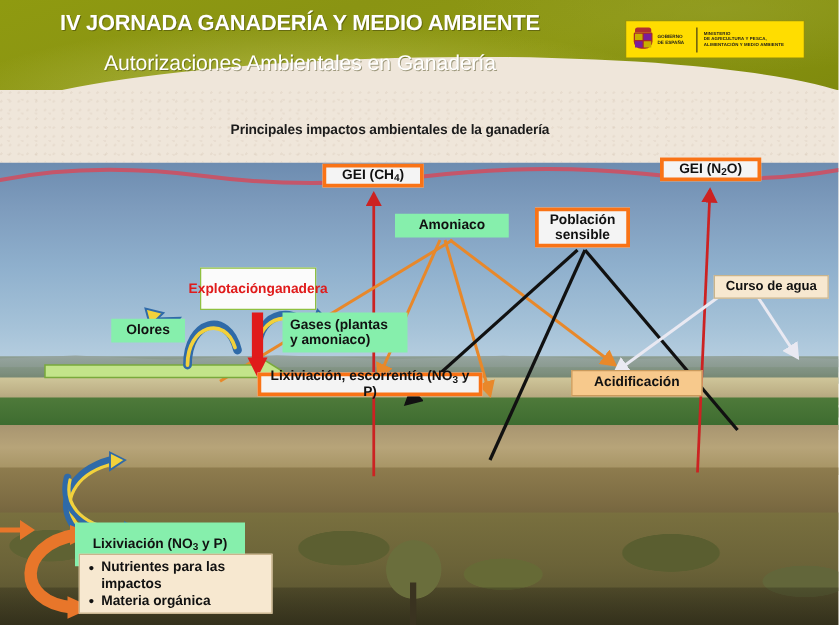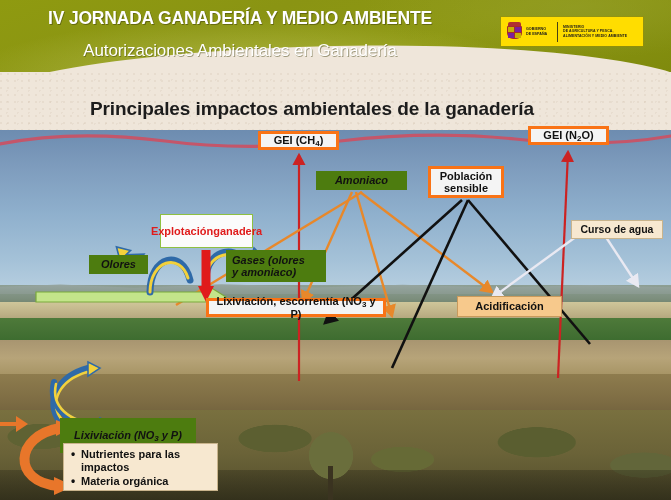--- a/index.html
+++ b/index.html
@@ -60,21 +60,21 @@
   #subtitle-band {
     position:absolute; left:0; top:72px; width:671px; height:58px;
     background:
       radial-gradient(circle at 14% 30%, rgba(200,180,160,.20) 0 1px, transparent 1px),
       radial-gradient(circle at 62% 70%, rgba(200,180,160,.18) 0 1px, transparent 1px),
       #efe6da;
     background-size:7px 7px, 11px 11px, auto;
   }
   #slide-title {
     position:absolute; left:0; top:26px; width:624px; text-align:center;
-    font-size:19px; font-weight:bold; color:#1c1c1c; letter-spacing:-0.1px;
+    font-size:11px; font-weight:bold; color:#1c1c1c; letter-spacing:-0.1px;
   }
 
   
   #photo { position:absolute; left:0; top:130px; width:671px; height:370px; overflow:hidden; }
   .sky {
     position:absolute; left:0; top:0; width:671px; height:168px;
     background:linear-gradient(180deg,#6d8cb0 0%,#7e9cbd 22%,#8fb0cd 50%,#a5c2d8 78%,#bcd2e2 100%);
   }
   .hills-far {
     position:absolute; left:0; top:155px; width:671px; height:22px;
@@ -140,21 +140,21 @@
 
   
   #arrows { position:absolute; left:0; top:0; width:671px; height:370px; }
 
   
   .box {
     position:absolute; font-weight:bold; color:#111; text-align:center;
     line-height:1.12; z-index:20; padding:2px 5px;
   }
   .b-white { background:#f4f4f4; border:3px solid #f97316; }
-  .b-lav   { background:#4d7c0f;font-style:italic; }
+  .b-lav   { background:#86efac; }
   .b-orange{ background:#f7c98c; border:1px solid #c99a5c; }
   .b-cream { background:#f7e8d0; border:1px solid #c9b48c; }
   .b-green-border { background:#fbfbfb; border:1.6px solid #8fc040; }
 
   #bx-gei-ch4 { left:258px; top:131px; width:81px; height:19px; font-size:11px; display:flex; align-items:center; justify-content:center; }
   #bx-gei-n2o { left:528px; top:126px; width:81px; height:19px; font-size:11px; display:flex; align-items:center; justify-content:center; }
   #bx-amoniaco { left:316px; top:171px; width:91px; height:19px; font-size:11px; display:flex; align-items:center; justify-content:center; }
   #bx-poblacion { left:428px; top:166px; width:76px; height:32px; font-size:11px; display:flex; flex-direction:column; align-items:center; justify-content:center; }
   #bx-curso { left:571px; top:220px; width:92px; height:19px; font-size:10.5px; display:flex; align-items:center; justify-content:center; }
   #bx-acidificacion { left:457px; top:296px; width:105px; height:21px; font-size:11px; display:flex; align-items:center; justify-content:center; }
@@ -345,21 +345,21 @@
   <div class="box b-green-border" id="bx-explotacion">
     <span>Explotación</span>
     <span>ganadera</span>
   </div>
 
   <div class="box b-lav" id="bx-olores">
     <span>Olores</span>
   </div>
 
   <div class="box b-lav" id="bx-gases-met">
-    <span>Gases (olores</span>
+    <span>Gases (plantas</span>
     <span>y amoniaco)</span>
   </div>
 
   <div class="box b-white" id="bx-lixi-esc">
     <span>Lixiviación, escorrentía (NO<sub>3</sub> y P)</span>
   </div>
 
 
   <div class="box b-lav" id="bx-lixi">
     <span>Lixiviación (NO<sub>3</sub> y P)</span>

